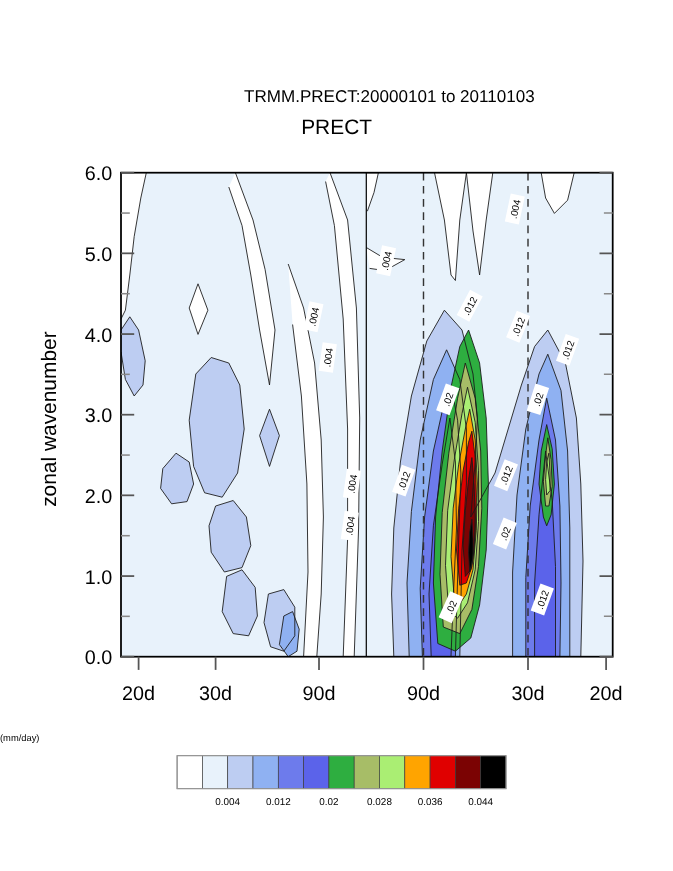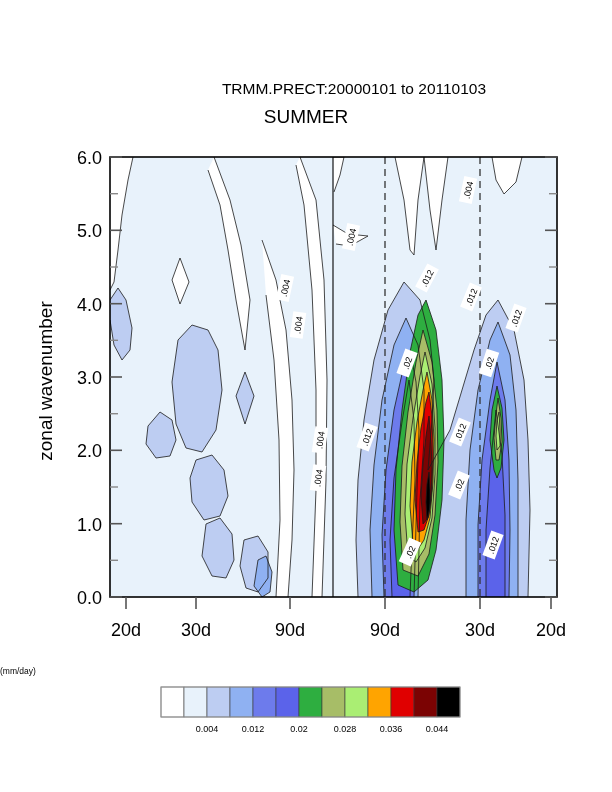--- a/index.html
+++ b/index.html
@@ -61,21 +61,21 @@
   .ticklab { font-size: 18px; }
   .cbarlab { font-size: 9px; }
   .clabel { font-size: 9px; }
 </style>
 </head>
 <body>
 
 <div id="page">
 
   <div class="title-main">TRMM.PRECT:20000101 to 20110103</div>
-  <div class="title-sub">SUMMER</div>
+  <div class="title-sub">PRECT</div>
   <div class="ylabel">zonal wavenumber</div>
   <div class="cbar-units">(mm/day)</div>
 
   <svg class="plotsvg" width="612" height="792">
     <defs>
       <clipPath id="plotclip">
           <rect x="110" y="157" width="447" height="440"></rect>
         </clipPath>
       <clipPath id="leftclip">
           <rect x="110" y="157" width="223" height="440"></rect>

